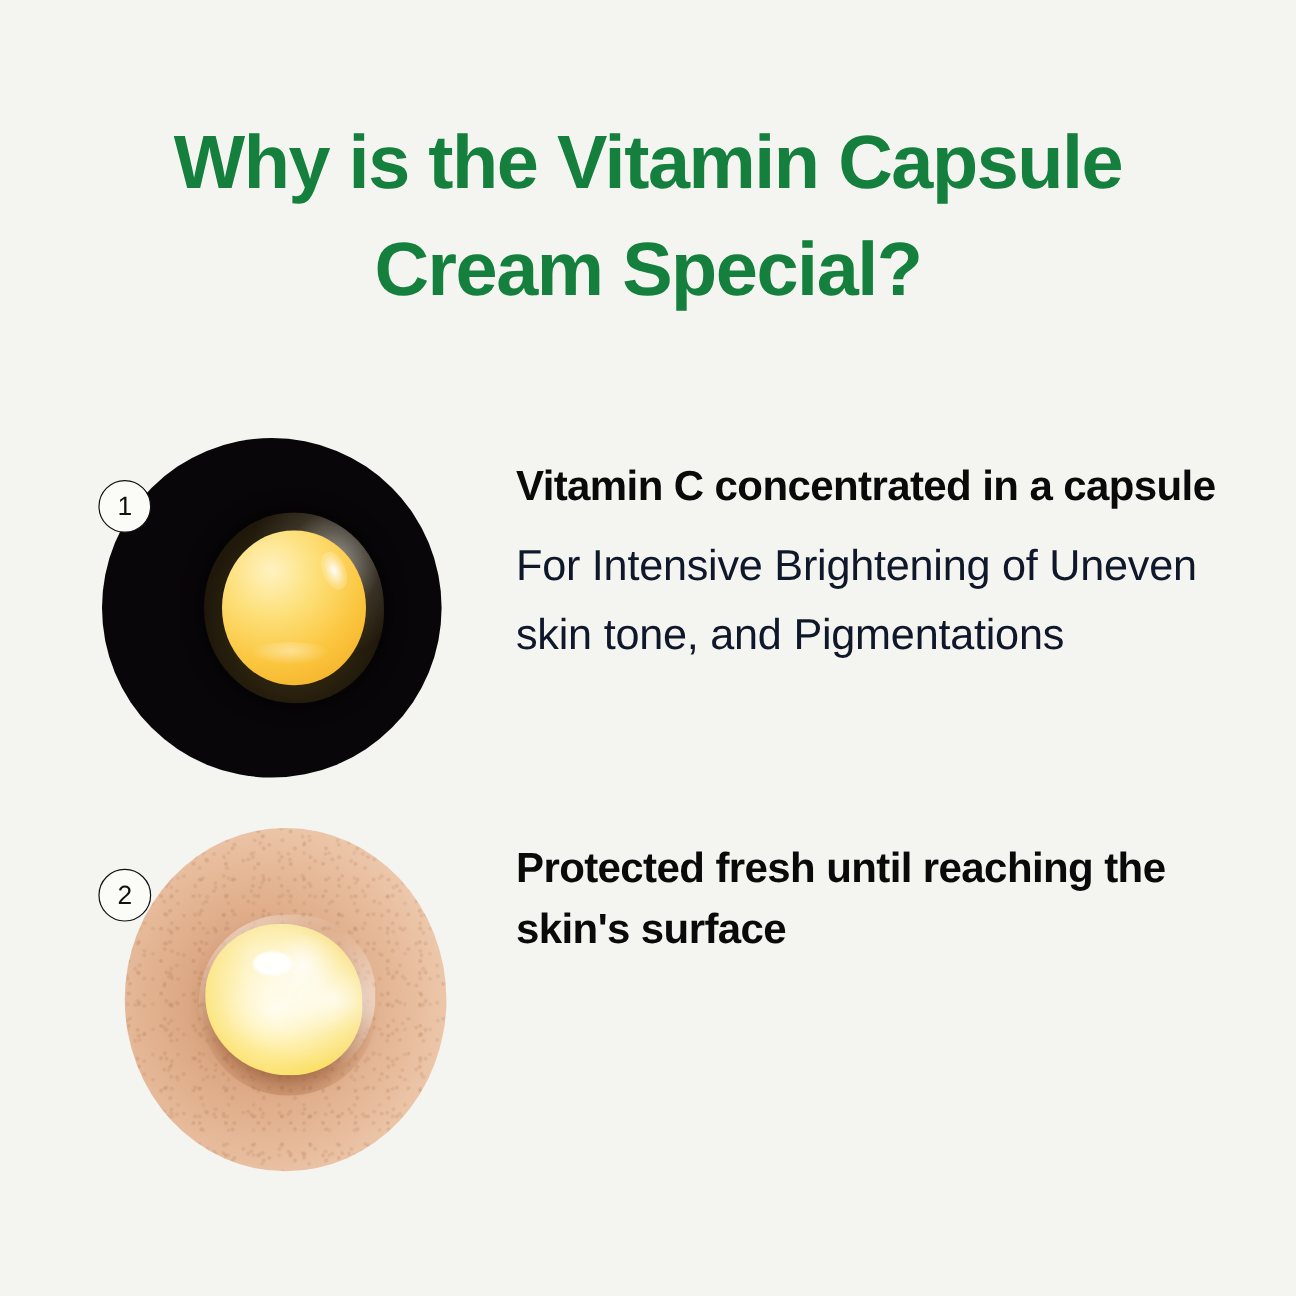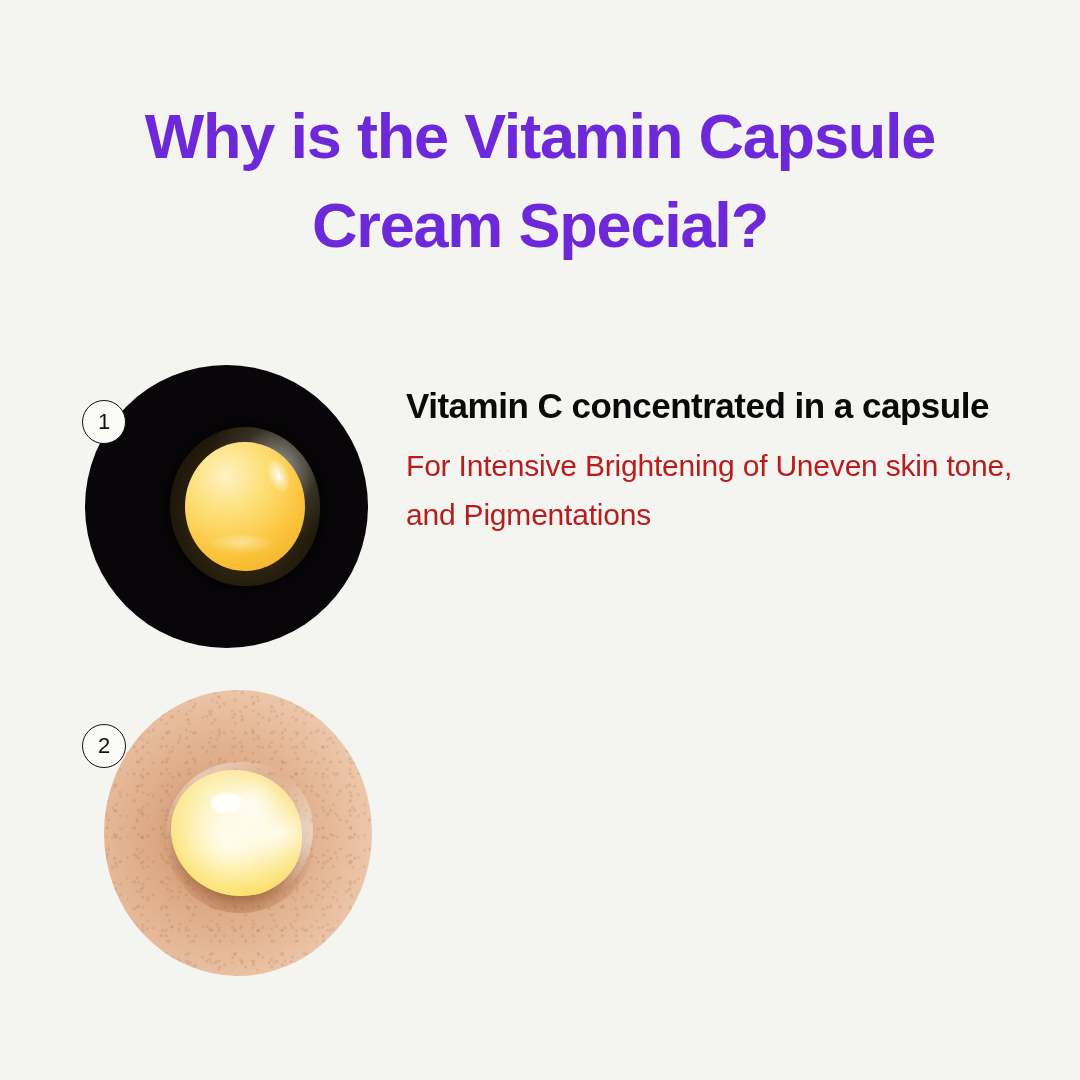--- a/index.html
+++ b/index.html
@@ -20,21 +20,21 @@
   
   .title {
     position:absolute;
     left:60px; top:92px;
     width:960px;
     text-align:center;
     font-size:63px;
     font-weight:bold;
     line-height:1.42;
     letter-spacing:-1.2px;
-    color:#6d28d9;
+    color:#15803d;
   }
 
   
   .feature {
     position:absolute;
     left:0;
     width:1080px;
   }
   .feature-1 { top:355px; }
   .feature-2 { top:682px; }
@@ -167,40 +167,40 @@
     color:#111;
     line-height:1;
     z-index:5;
   }
   .feature-1 .badge { left:82px; top:45px; }
   .feature-2 .badge { left:82px; top:42px; }
 
   
   .copy {
     position:absolute;
-    left:406px;
+    left:430px;
     width:612px;
   }
   .feature-1 .copy { top:25px; }
   .feature-2 .copy { top:16px; }
 
   .head {
     font-size:35px;
     font-weight:bold;
     line-height:1.46;
     letter-spacing:-0.5px;
     color:#0A0A0A;
     margin-bottom:11px;
   }
   .body {
-    font-size:30px;
+    font-size:36px;
     font-weight:normal;
     line-height:1.62;
     letter-spacing:-0.2px;
-    color:#b91c1c;
+    color:#0f172a;
   }
 </style>
 </head>
 <body>
 
 <div class="page">
 
   <h1 class="title">Why is the Vitamin Capsule Cream Special?</h1>
 
   <div class="feature feature-1">
@@ -235,16 +235,17 @@
         <div class="blob-film"></div>
         <div class="blob-spec"></div>
       </div>
     </div>
 
     <div class="badge">
       <span>2</span>
     </div>
 
     <div class="copy">
+      <div class="head">Protected fresh until reaching the skin's surface</div>
     </div>
   </div>
 
 </div>
 
 </body></html>

